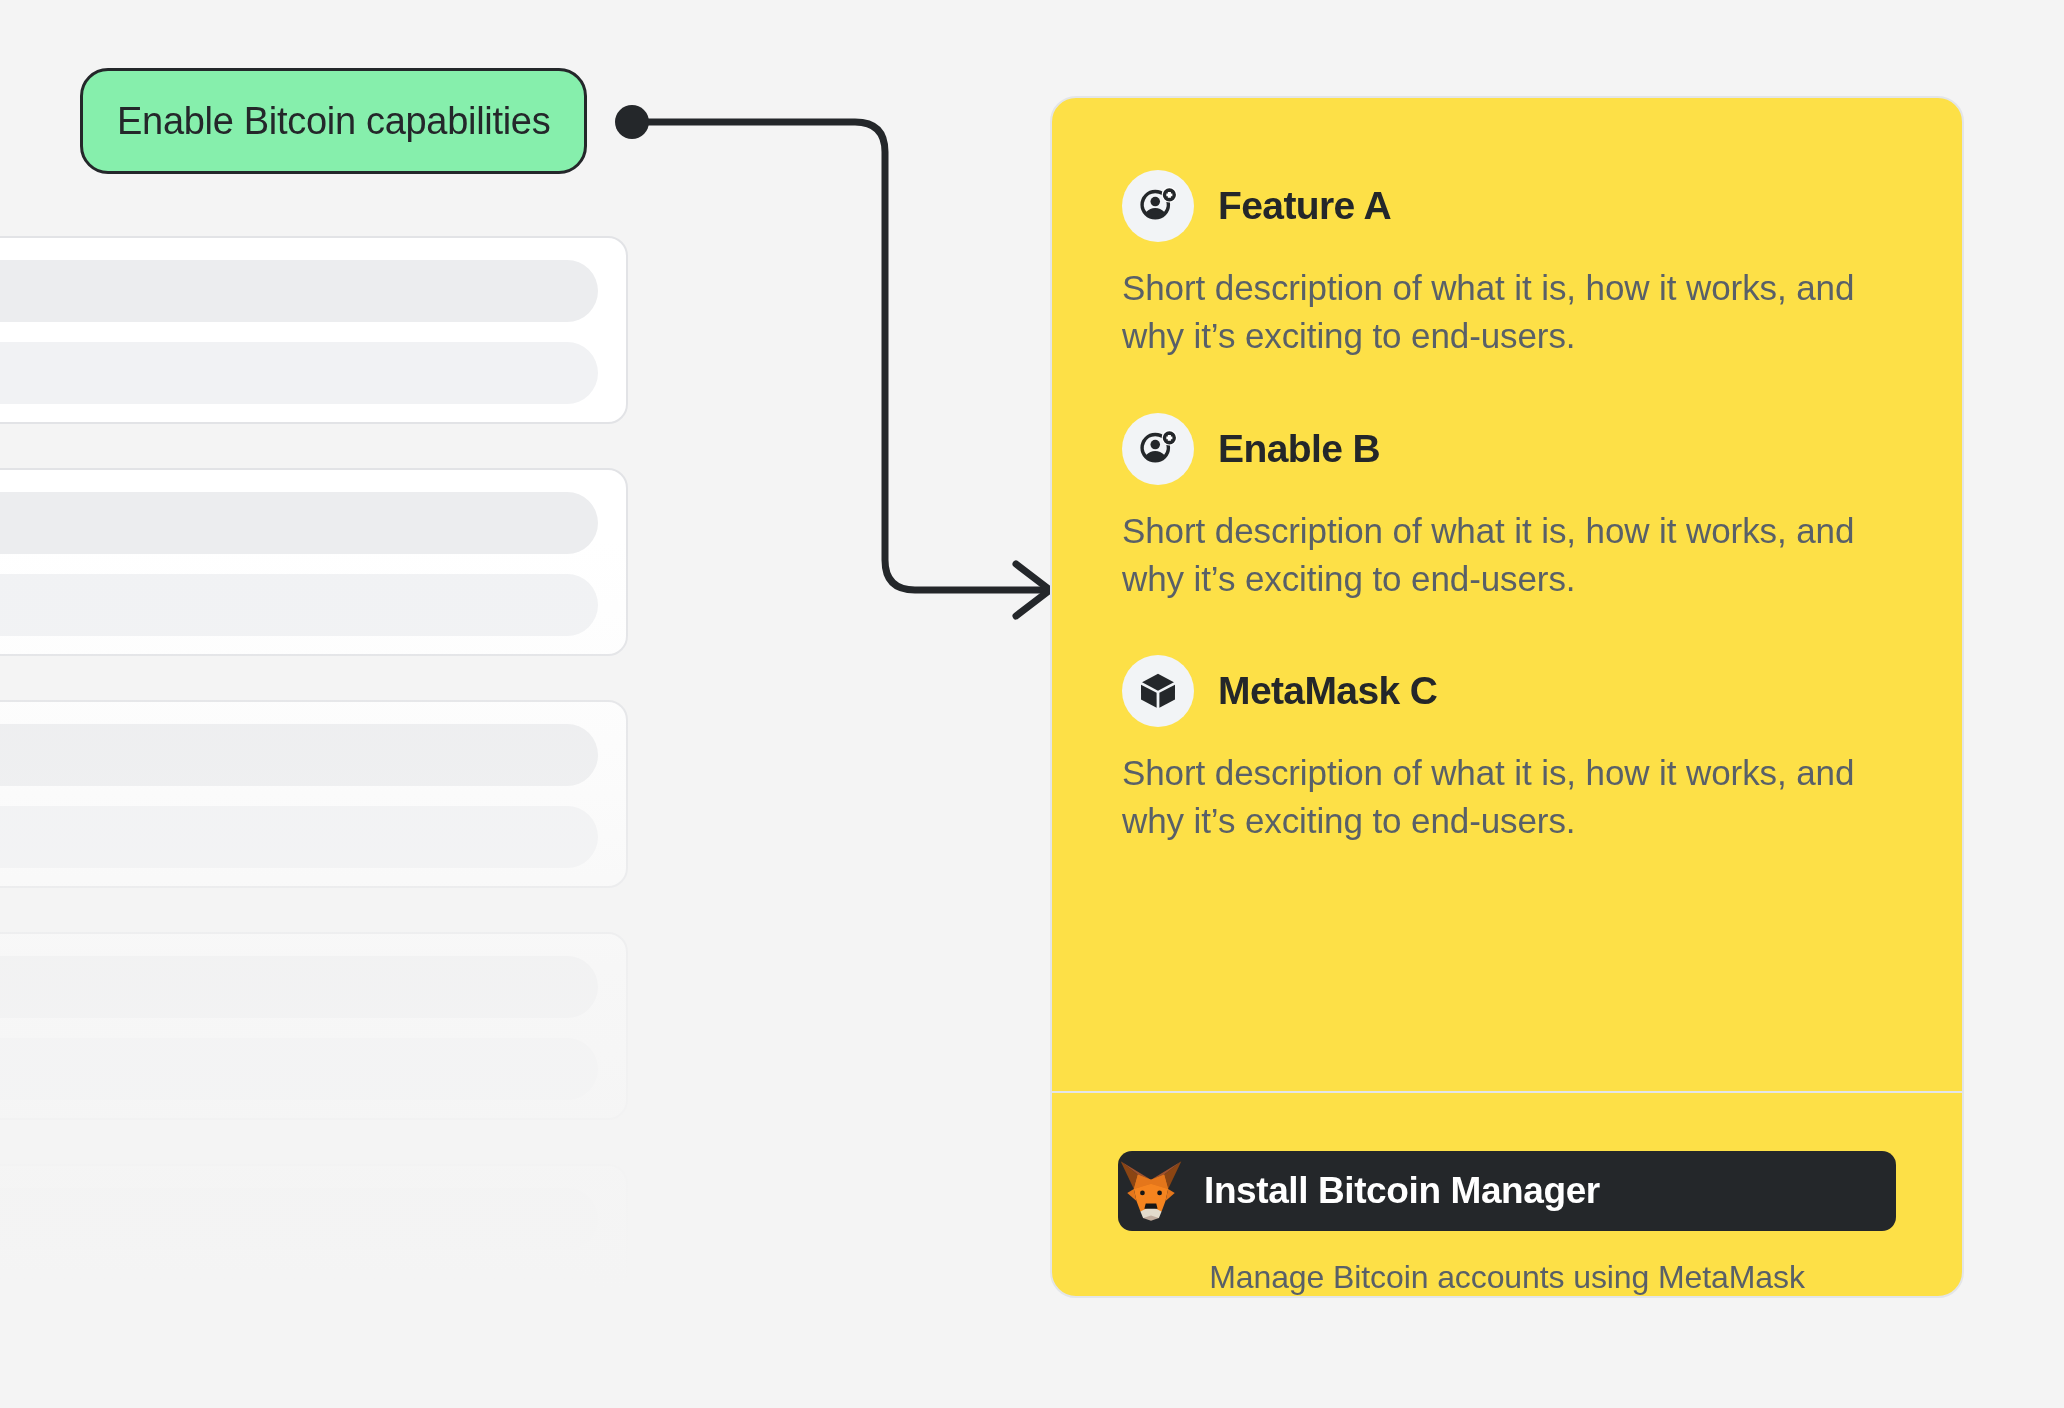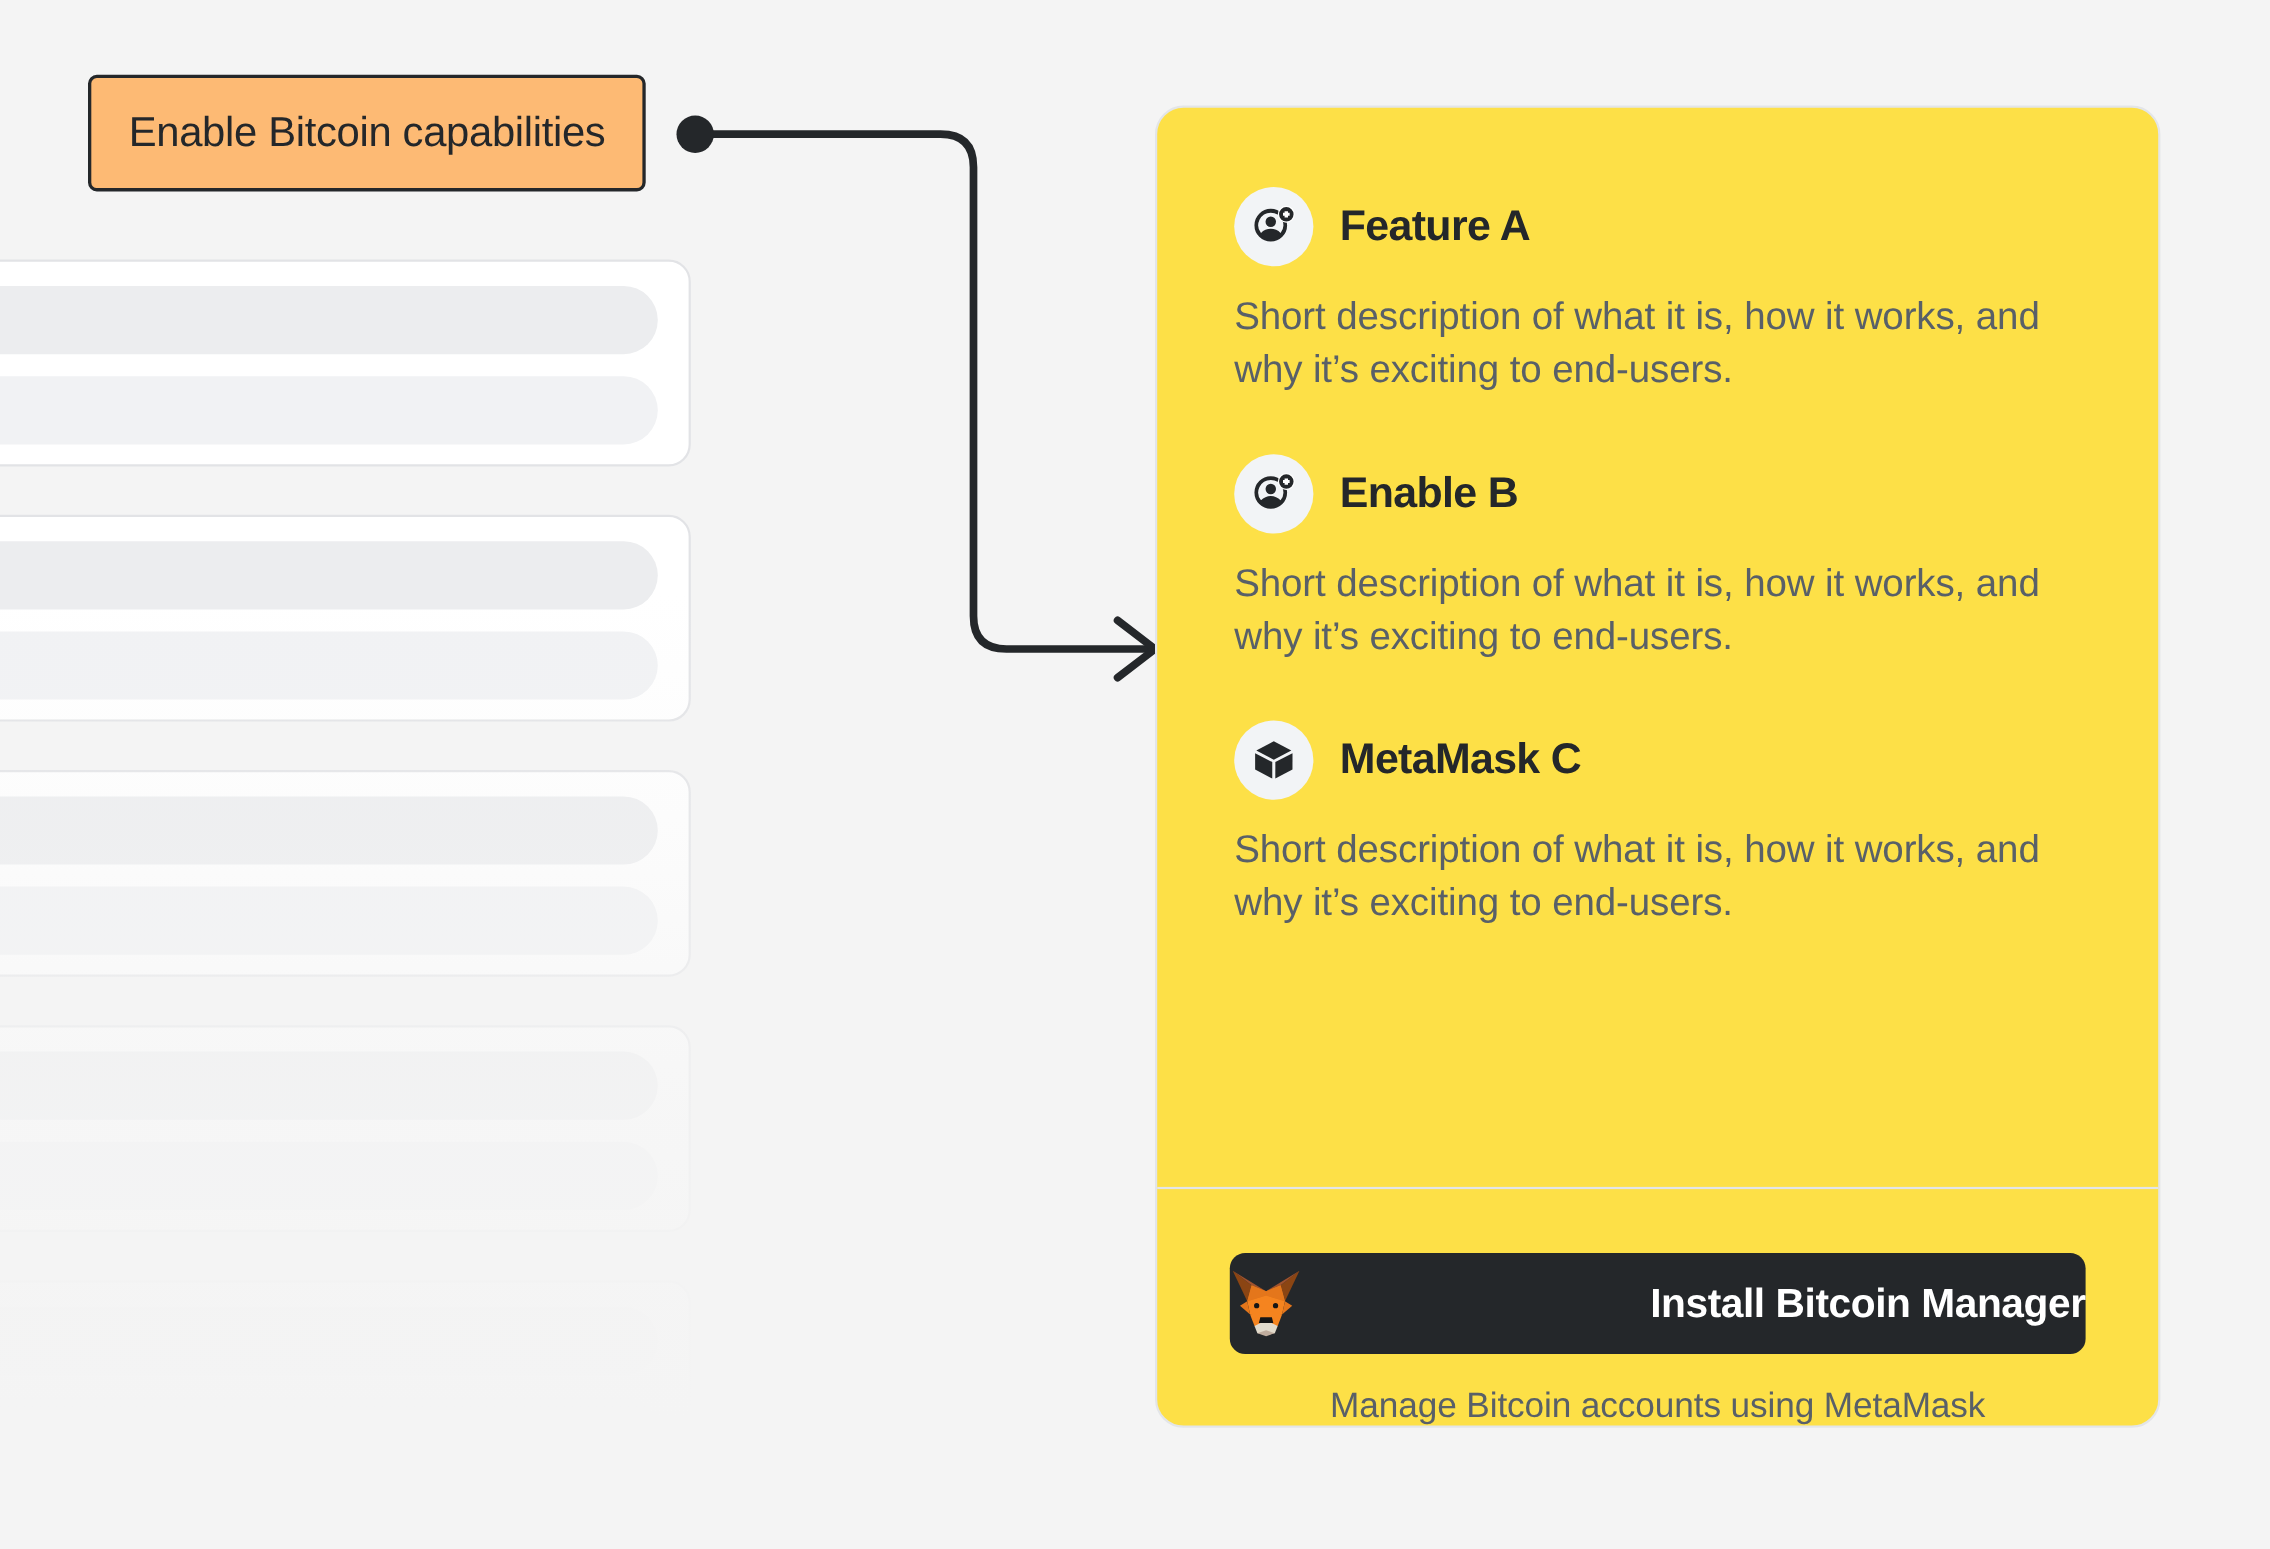--- a/index.html
+++ b/index.html
@@ -54,23 +54,23 @@
 
   
   #callout-label {
     position: absolute;
     left: 80px;
     top: 68px;
     height: 106px;
     padding: 0 34px;
     display: flex;
     align-items: center;
-    background: #fdba74;
+    background: #86efac;
     border: 3px solid #24272A;
-    border-radius: 8px;
+    border-radius: 28px;
     white-space: nowrap;
   }
   #callout-label .label-text {
     font-size: 38px;
     font-weight: 500;
     letter-spacing: -0.3px;
     color: #24272A;
   }
 
   
@@ -146,27 +146,27 @@
 
   #cta-section {
     padding: 58px 66px 0 66px;
     display: flex;
     flex-direction: column;
     align-items: center;
   }
 
   #install-button {
     width: 100%;
-    height: 92px;
+    height: 80px;
     background: #24272A;
     border: none;
     border-radius: 14px;
     display: flex;
     align-items: center;
-    justify-content: space-between;
+    justify-content: flex-start;
     gap: 20px;
     cursor: pointer;
   }
   #install-button .btn-label {
     font-size: 37px;
     font-weight: bold;
     color: #FFFFFF;
     letter-spacing: -0.4px;
   }
   #fox-logo { width: 66px; height: 62px; display: block; flex: none; }

